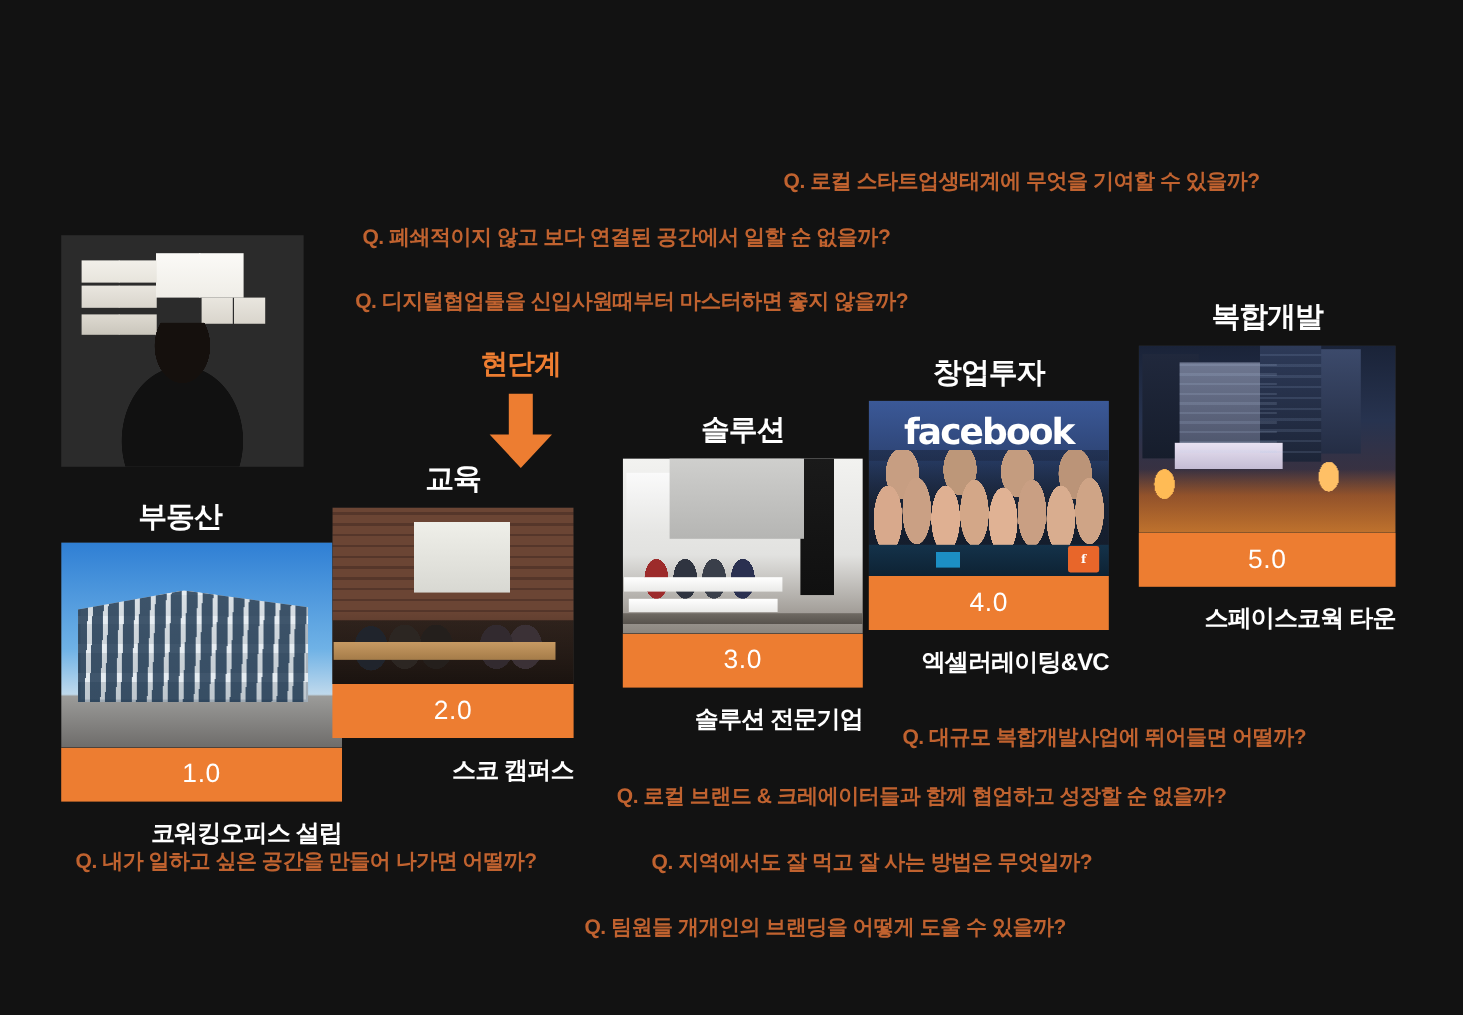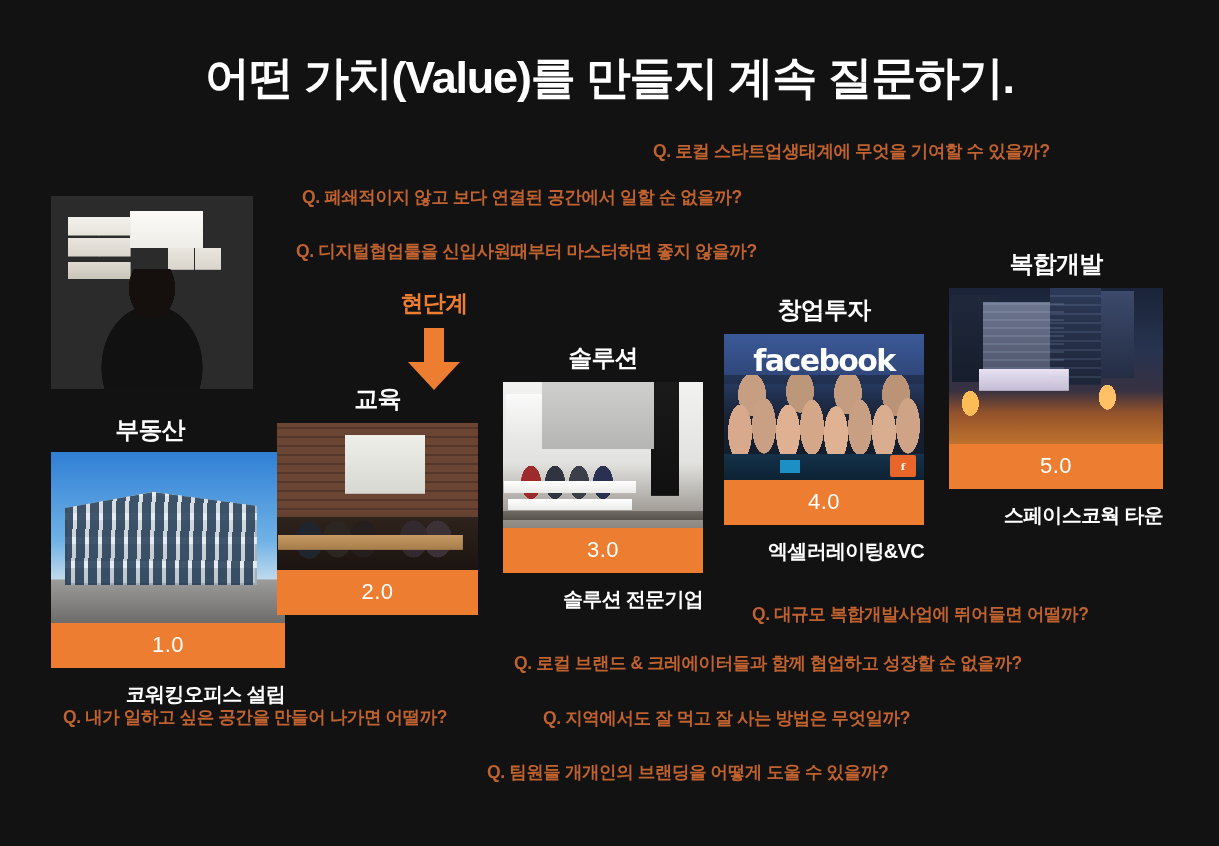--- a/index.html
+++ b/index.html
@@ -279,21 +279,20 @@
       radial-gradient(ellipse 4% 8% at 10% 74%, #ffbb55 0 99%, transparent 100%),
       radial-gradient(ellipse 4% 8% at 74% 70%, #ffc066 0 99%, transparent 100%),
       linear-gradient(transparent 66%, rgba(214,110,34,.55) 80%, rgba(236,140,50,.72) 100%);
   }
 </style>
 </head>
 <body>
 
 <div id="slide">
 
-  <div class="slide-title">어떤 가치(Value)를 만들지 계속 질문하기.</div>
 
   <div class="question" style="left:653px; top:139px;">Q. 로컬 스타트업생태계에 무엇을 기여할 수 있을까?</div>
   <div class="question" style="left:302px; top:185px;">Q. 폐쇄적이지 않고 보다 연결된 공간에서 일할 순 없을까?</div>
   <div class="question" style="left:296px; top:239px;">Q. 디지털협업툴을 신입사원때부터 마스터하면 좋지 않을까?</div>
 
   <div class="hero-photo" style="left:51px; top:196px; width:202px; height:193px;">
     <div class="scene scene-pinboard">
       <span class="tee-text">SPACE CO-WORK</span>
     </div>
   </div>
@@ -313,23 +312,24 @@
     <div class="card-value">1.0</div>
     <div class="card-caption">코워킹오피스 설립</div>
   </div>
 
   <div class="card" style="left:277px; top:383px; width:201px;">
     <div class="card-title">교육</div>
     <div class="card-photo">
       <div class="scene scene-classroom"></div>
     </div>
     <div class="card-value">2.0</div>
-  </div>
-
-  <div class="card" style="left:503px; top:342px; width:200px;">
+    <div class="card-caption">스코 캠퍼스</div>
+  </div>
+
+  <div class="card" style="left:519px; top:342px; width:200px;">
     <div class="card-title">솔루션</div>
     <div class="card-photo">
       <div class="scene scene-seminar"></div>
     </div>
     <div class="card-value">3.0</div>
     <div class="card-caption">솔루션 전문기업</div>
   </div>
 
   <div class="card" style="left:724px; top:294px; width:200px;">
     <div class="card-title">창업투자</div>

